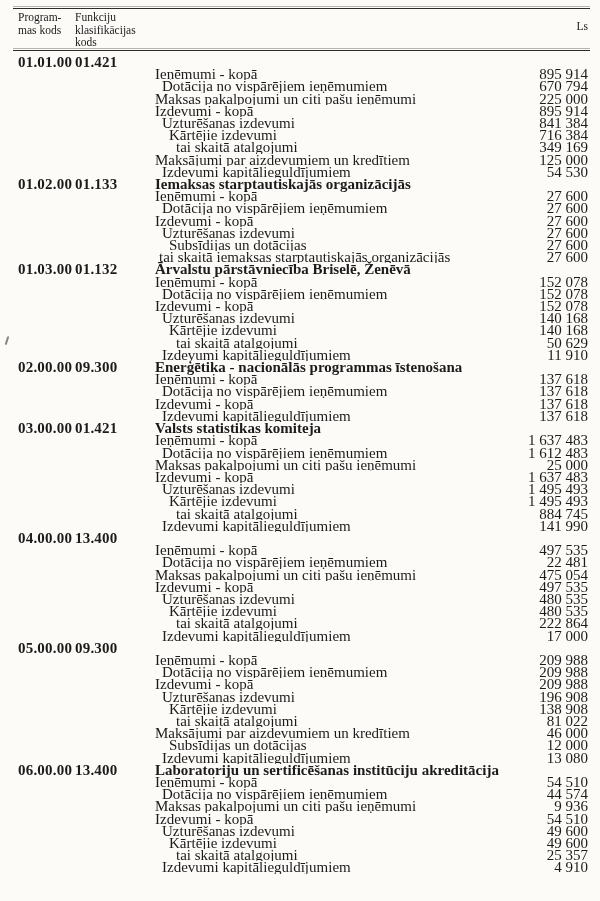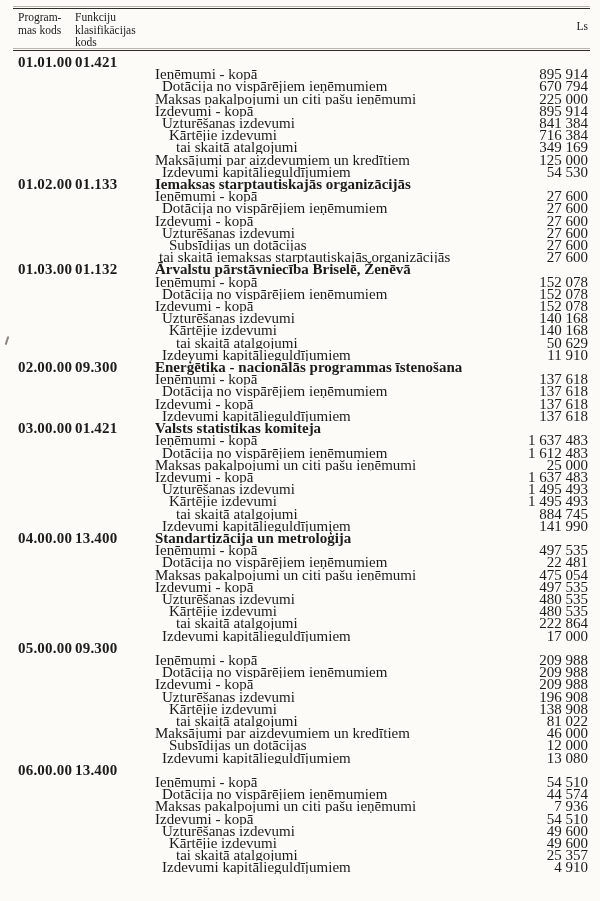--- a/index.html
+++ b/index.html
@@ -309,21 +309,20 @@
             <div class="cell"></div>
             <div class="cell"></div>
             <div class="cell label" style="padding-left: 7px;">Izdevumi kapitālieguldījumiem</div>
             <div class="cell value">141 990</div>
           </div>
         </div>
         <div class="section">
           <div class="row">
             <div class="cell code">04.00.00</div>
             <div class="cell code">13.400</div>
-            <div class="cell title">Standartizācija un metroloģija</div>
             <div class="cell value"></div>
           </div>
           <div class="row">
             <div class="cell"></div>
             <div class="cell"></div>
             <div class="cell label" style="padding-left: 0px;">Ieņēmumi - kopā</div>
             <div class="cell value">497 535</div>
           </div>
           <div class="row">
             <div class="cell"></div>
@@ -426,39 +425,40 @@
             <div class="cell"></div>
             <div class="cell"></div>
             <div class="cell label" style="padding-left: 7px;">Izdevumi kapitālieguldījumiem</div>
             <div class="cell value">13 080</div>
           </div>
         </div>
         <div class="section">
           <div class="row">
             <div class="cell code">06.00.00</div>
             <div class="cell code">13.400</div>
+            <div class="cell title">Laboratoriju un sertificēšanas institūciju akreditācija</div>
             <div class="cell value"></div>
           </div>
           <div class="row">
             <div class="cell"></div>
             <div class="cell"></div>
             <div class="cell label" style="padding-left: 0px;">Ieņēmumi - kopā</div>
             <div class="cell value">54 510</div>
           </div>
           <div class="row">
             <div class="cell"></div>
             <div class="cell"></div>
             <div class="cell label" style="padding-left: 7px;">Dotācija no vispārējiem ieņēmumiem</div>
             <div class="cell value">44 574</div>
           </div>
           <div class="row">
             <div class="cell"></div>
             <div class="cell"></div>
             <div class="cell label" style="padding-left: 0px;">Maksas pakalpojumi un citi pašu ieņēmumi</div>
-            <div class="cell value">7 936</div>
+            <div class="cell value">9 936</div>
           </div>
           <div class="row">
             <div class="cell"></div>
             <div class="cell"></div>
             <div class="cell label" style="padding-left: 0px;">Izdevumi - kopā</div>
             <div class="cell value">54 510</div>
           </div>
           <div class="row">
             <div class="cell"></div>
             <div class="cell"></div>

